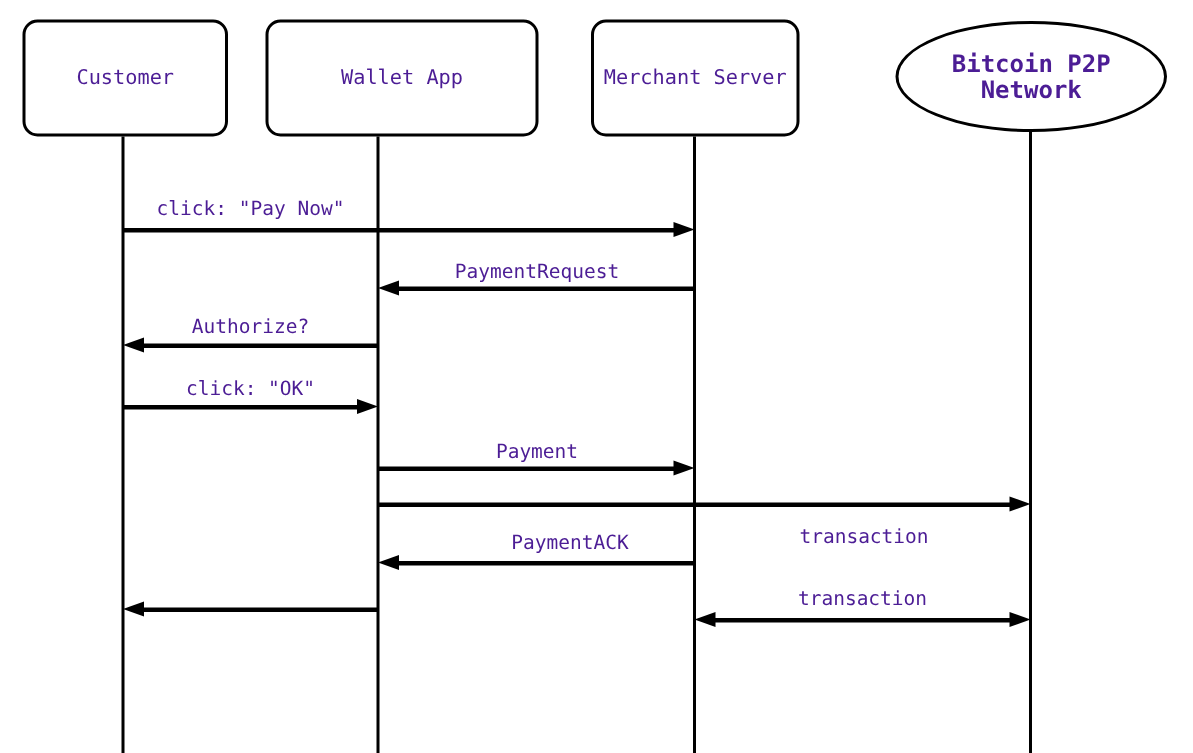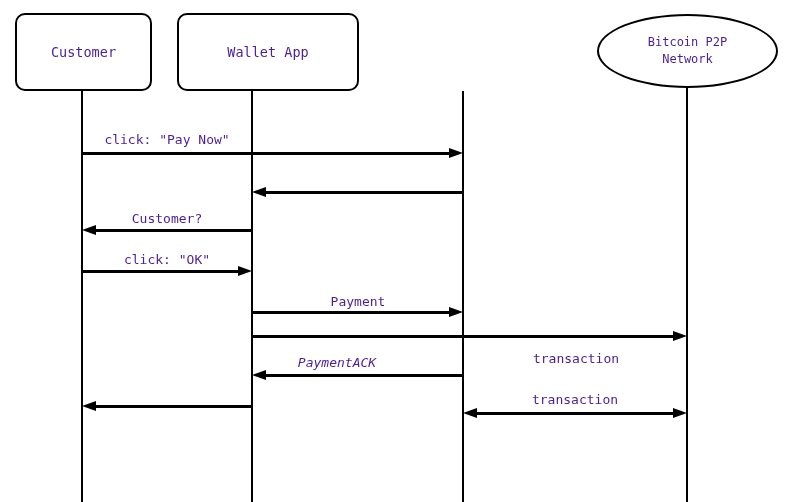--- a/index.html
+++ b/index.html
@@ -26,24 +26,25 @@
     white-space: pre-line;
   }
   .actor-ellipse {
     position: absolute;
     border: 2px solid #000;
     border-radius: 50%;
     background: #fff;
     display: flex;
     align-items: center;
     justify-content: center;
-    font-size: 12px;
+    font-size: 16px;
     text-align: center;
     white-space: pre-line;
     line-height: 17px;
+    font-weight: bold;
   }
   .lifeline {
     position: absolute;
     width: 2px;
     background: #000;
   }
   .msg {
     position: absolute;
     height: 12px;
   }
@@ -89,42 +90,46 @@
 <body>
 
 <div class="canvas">
 
   <div class="actor-box" style="left:15px; top:13px; width:137px; height:78px;">
     <span>Customer</span>
   </div>
   <div class="actor-box" style="left:177px; top:13px; width:182px; height:78px;">
     <span>Wallet App</span>
   </div>
+  <div class="actor-box" style="left:394px; top:13px; width:139px; height:78px;">
+    <span>Merchant Server</span>
+  </div>
   <div class="actor-ellipse" style="left:597px; top:14px; width:181px; height:74px;">
     <span>Bitcoin P2P
 Network</span>
   </div>
 
   <div class="lifeline" style="left:81px; top:91px; height:411px;"></div>
   <div class="lifeline" style="left:251px; top:91px; height:411px;"></div>
   <div class="lifeline" style="left:462px; top:91px; height:411px;"></div>
   <div class="lifeline" style="left:686px; top:88px; height:414px;"></div>
 
   <div class="msg-label" style="left:167px; top:132px;">click: "Pay Now"</div>
   <div class="msg dir-right" style="left:82px; top:147px; width:381px;">
     <div class="msg-line"></div>
     <div class="head-r"></div>
   </div>
 
+  <div class="msg-label" style="left:358px; top:174px;">PaymentRequest</div>
   <div class="msg dir-left" style="left:252px; top:186px; width:211px;">
     <div class="msg-line"></div>
     <div class="head-l"></div>
   </div>
 
-  <div class="msg-label" style="left:167px; top:211px;">Customer?</div>
+  <div class="msg-label" style="left:167px; top:211px;">Authorize?</div>
   <div class="msg dir-left" style="left:82px; top:224px; width:170px;">
     <div class="msg-line"></div>
     <div class="head-l"></div>
   </div>
 
   <div class="msg-label" style="left:167px; top:252px;">click: "OK"</div>
   <div class="msg dir-right" style="left:82px; top:265px; width:170px;">
     <div class="msg-line"></div>
     <div class="head-r"></div>
   </div>
@@ -134,21 +139,21 @@
     <div class="msg-line"></div>
     <div class="head-r"></div>
   </div>
 
   <div class="msg-label" style="left:576px; top:318px;margin-top:33px;">transaction</div>
   <div class="msg dir-right" style="left:252px; top:330px; width:435px;">
     <div class="msg-line"></div>
     <div class="head-r"></div>
   </div>
 
-  <div class="msg-label" style="left:337px; top:355px;font-style:italic;">PaymentACK</div>
+  <div class="msg-label" style="left:380px; top:355px;">PaymentACK</div>
   <div class="msg dir-left" style="left:252px; top:369px; width:211px;">
     <div class="msg-line"></div>
     <div class="head-l"></div>
   </div>
 
   <div class="msg dir-left" style="left:82px; top:400px; width:170px;">
     <div class="msg-line"></div>
     <div class="head-l"></div>
   </div>
 

